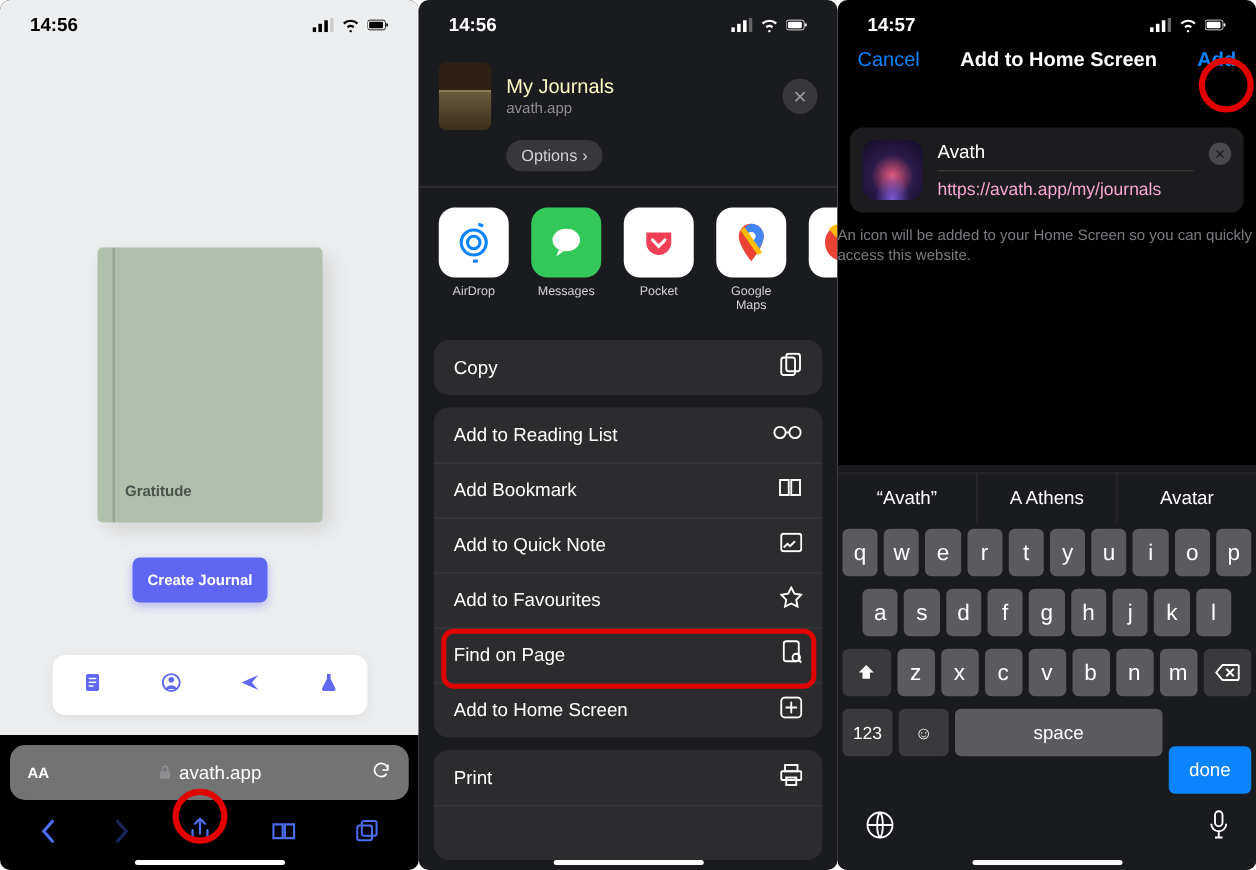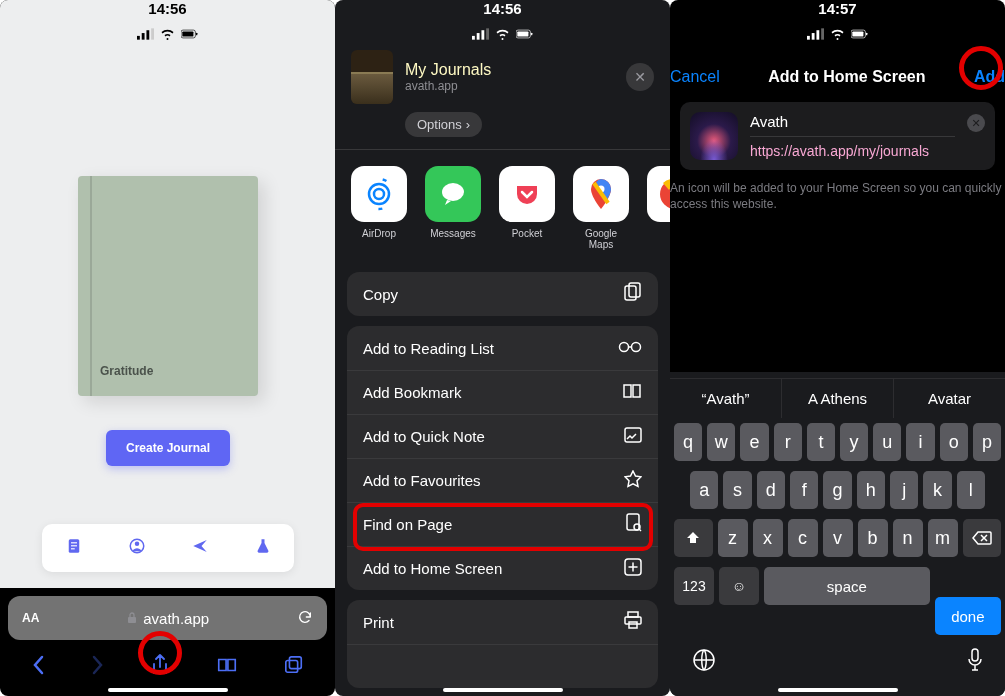--- a/index.html
+++ b/index.html
@@ -1,29 +1,29 @@
 <!DOCTYPE html>
 <html><head>
 <meta charset="utf-8">
 <style>
   * { margin: 0; padding: 0; box-sizing: border-box; font-family: -apple-system, BlinkMacSystemFont, "Segoe UI", sans-serif; }
   body { background: #fff; display: flex; width: 1005px; height: 696px; }
   .phone { width: 335px; height: 696px; position: relative; background: #000; overflow: hidden; border-radius: 8px; }
   .phone + .phone { margin-left: 0; }
-  .status-bar { height: 40px; display: flex; justify-content: space-between; align-items: center; padding: 0 24px; color: #fff; font-size: 15px; font-weight: 600; flex-direction: column; }
+  .status-bar { height: 40px; display: flex; justify-content: space-between; align-items: center; padding: 0 24px; color: #fff; font-size: 15px; font-weight: 600; }
   .status-bar.light { color: #000; }
   .status-icons { display: flex; gap: 5px; align-items: center; }
   .status-icons svg { width: 17px; height: 12px; }
 
   
   .p1-content { background: #edeeef; height: 548px; position: relative; }
-  .journal-cover { position: absolute; left: 78px; top: 136px; width: 180px; height: 220px; background: #b0c0ad; border-radius: 4px; box-shadow: 6px 6px 18px rgba(0,0,0,0.12); }
+  .journal-cover { position: absolute; left: 78px; top: 158px; width: 180px; height: 220px; background: #b0c0ad; border-radius: 4px; box-shadow: 6px 6px 18px rgba(0,0,0,0.12); }
   .journal-cover::before { content:""; position:absolute; left:12px; top:0; width:2px; height:100%; background: rgba(0,0,0,0.12); }
   .journal-label { position: absolute; bottom: 18px; left: 22px; font-size: 12px; font-weight: 600; color: #4a524b; }
-  .create-btn { position: absolute; left: 106px; top: 390px; width: 124px; height: 36px; background: #5f66f4; color: #fff; border: none; border-radius: 6px; font-size: 12px; font-weight: 600; box-shadow: 0 3px 8px rgba(95,102,244,0.35); }
+  .create-btn { position: absolute; left: 106px; top: 406px; width: 108px; height: 36px; background: #5f66f4; color: #fff; border: none; border-radius: 6px; font-size: 12px; font-weight: 600; box-shadow: 0 3px 8px rgba(95,102,244,0.35); }
   .p1-toolbar { position: absolute; left: 42px; top: 484px; width: 252px; height: 48px; background: #fff; border-radius: 10px; display: flex; justify-content: space-around; align-items: center; box-shadow: 0 2px 10px rgba(0,0,0,0.08); }
   .p1-toolbar span { color: #6068f0; font-size: 18px; }
   .safari-url { height: 44px; background: #737373; margin: 0 8px; border-radius: 12px; display: flex; align-items: center; justify-content: space-between; padding: 0 14px; color: #fff; font-size: 15px; margin-top: 8px; }
   .safari-url .aa { font-size: 12px; font-weight: 600; }
   .safari-url .lock-url { display: flex; align-items: center; gap: 6px; color: #fff; }
   .safari-bottom { height: 50px; display: flex; justify-content: space-around; align-items: center; padding: 0 8px; }
   .safari-bottom span { color: #4c6ef5; font-size: 20px; display:flex; align-items:center; justify-content:center; }
   .red-circle { position: absolute; border: 5px solid #e30000; border-radius: 50%; pointer-events: none; }
   .p1-circle { width: 44px; height: 44px; left: 138px; top: 631px; }
   .home-indicator { position:absolute; bottom:4px; left:50%; transform:translateX(-50%); width:120px; height:4px; background:#fff; border-radius:3px; }
@@ -43,21 +43,21 @@
   .share-item { display: flex; flex-direction: column; align-items: center; width: 60px; gap: 6px; }
   .share-icon { width: 56px; height: 56px; border-radius: 13px; display: flex; align-items: center; justify-content: center; font-size: 26px; }
   .share-label { font-size: 10px; color: #d1d1d6; text-align: center; }
   .action-group { margin: 10px 12px 0; background: #2c2c2e; border-radius: 12px; overflow: hidden; }
   .action-row { height: 44px; display: flex; align-items: center; justify-content: space-between; padding: 0 16px; color: #fff; font-size: 15px; border-top: 0.5px solid #3a3a3c; }
   .action-row:first-child { border-top: none; }
   .action-row .ricon { color: #fff; font-size: 16px; }
   .p2-red-highlight { position: absolute; border: 4px solid #e30000; border-radius: 10px; width: 300px; height: 48px; left: 18px; top: 503px; pointer-events: none; }
 
   
-  .p3-nav { height: 46px; display: flex; align-items: flex-end; justify-content: space-between; padding: 0 0; }
+  .p3-nav { height: 46px; display: flex; align-items: flex-start; justify-content: space-between; padding: 0 16px; }
   .p3-nav-left { color: #0a84ff; font-size: 16px; }
   .p3-nav-title { color: #fff; font-size: 16px; font-weight: 600; }
   .p3-nav-right { color: #0a84ff; font-size: 16px; font-weight: 600; }
   .p3-circle { width: 44px; height: 44px; right: 2px; top: 46px; left:auto; }
   .p3-card { margin: 16px 10px 0; background: #1c1c1e; border-radius: 10px; display: flex; padding: 10px; gap: 12px; align-items:center; }
   .p3-appicon { width: 48px; height: 48px; border-radius: 10px; background: radial-gradient(circle at 50% 60%, #e85a7a 0%, #2b1a4a 45%, #120d24 100%); position:relative; overflow:hidden; }
   .p3-appicon::after { content:""; position:absolute; bottom:0; left:10px; width:28px; height:22px; background:radial-gradient(ellipse at 50% 100%, #7a5bd4 0%, transparent 70%); border-radius:50% 50% 0 0; }
   .p3-card-fields { flex: 1; display:flex; flex-direction:column; gap:6px; }
   .p3-name { color: #fff; font-size: 15px; }
   .p3-card-sep { height:1px; background:#38383a; }

